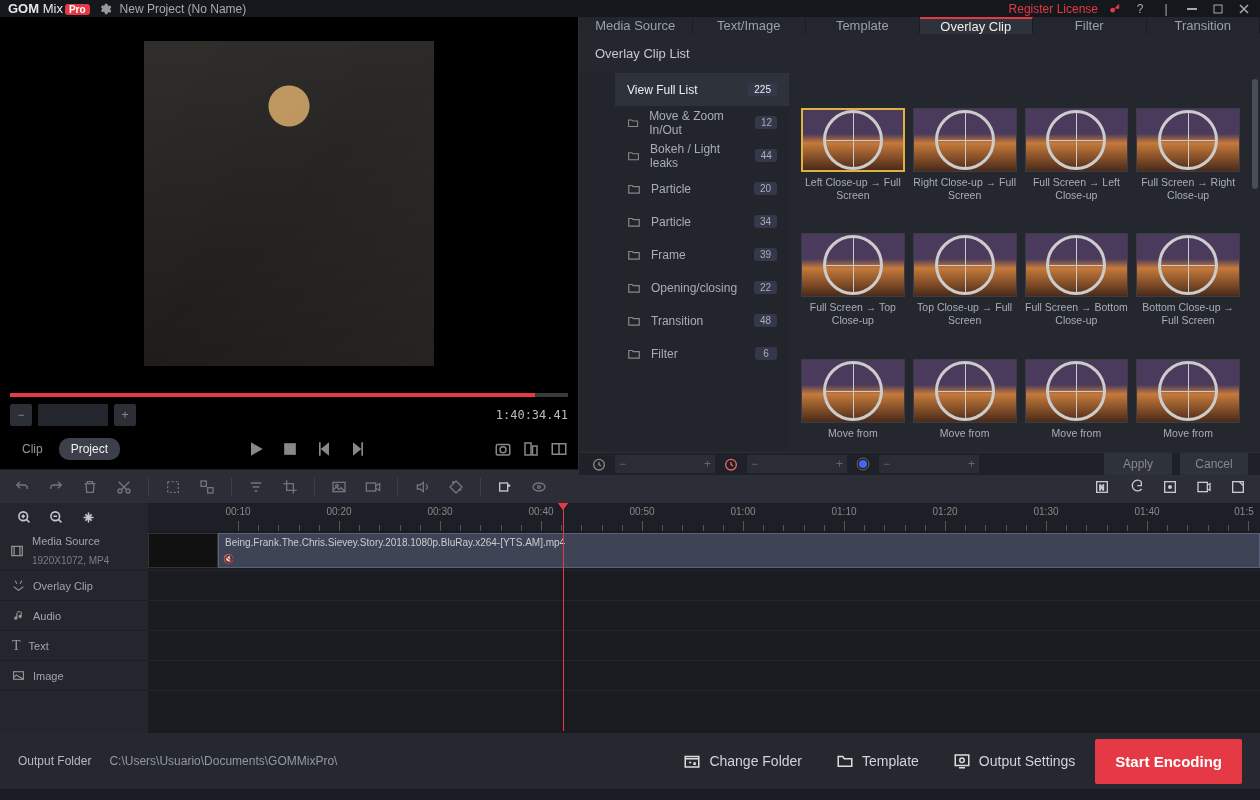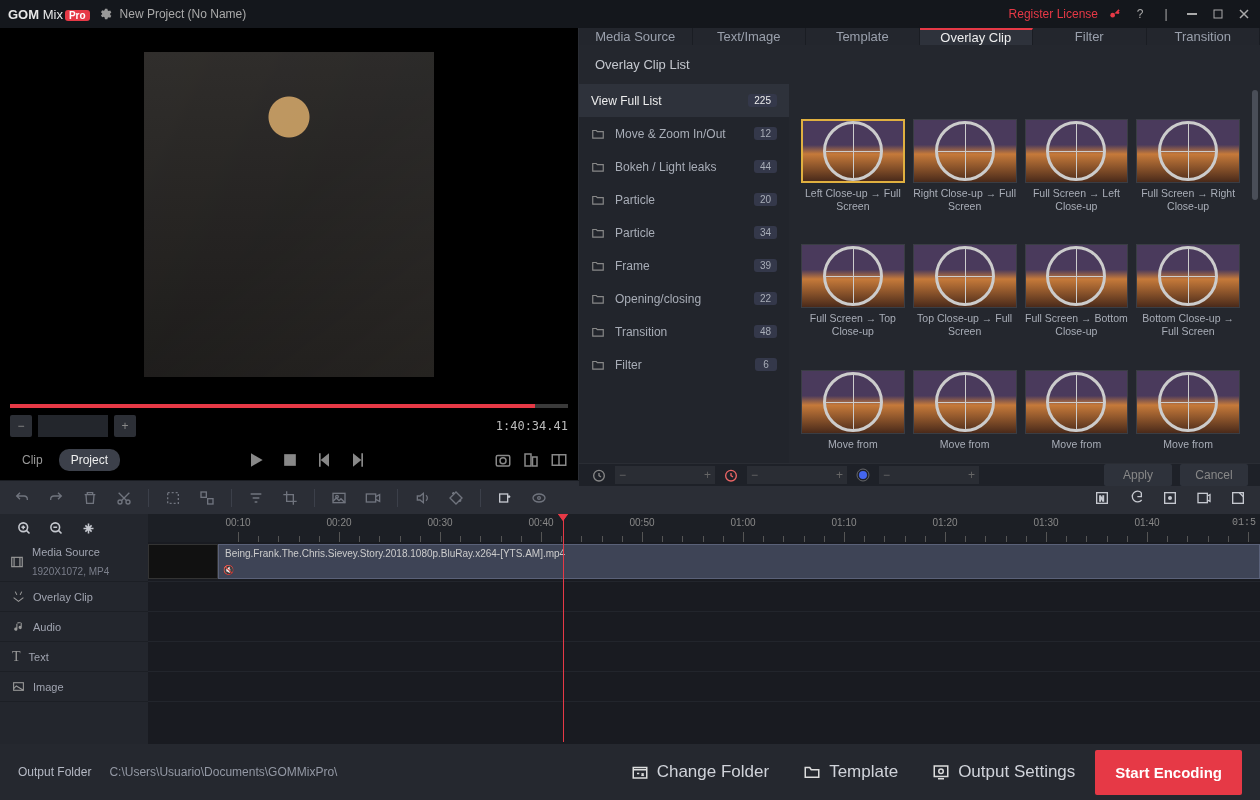--- a/index.html
+++ b/index.html
@@ -1,19 +1,19 @@
 <!DOCTYPE html>
 <html><head>
 <meta charset="utf-8">
 <style>
 * { margin:0; padding:0; box-sizing:border-box; font-family:"Segoe UI",sans-serif; }
 body { width:1260px; height:800px; background:#1a1d23; color:#c5c8cf; overflow:hidden; font-size:12px; }
 
 
-.titlebar { height:28px; background:#14171c; display:flex; align-items:center; padding:0 8px; }
+.titlebar { height:17px; background:#14171c; display:flex; align-items:center; padding:0 8px; }
 .logo { font-weight:bold; font-size:13px; color:#e8e8e8; }
 .logo .mix { font-weight:normal; }
 .logo .pro { background:#e63946; color:#fff; border-radius:3px; padding:0 4px; font-size:10px; margin-left:2px; }
 .gear { margin-left:8px; display:flex; align-items:center; }
 .project-name { margin-left:8px; color:#aaa; }
 .titlebar-right { margin-left:auto; display:flex; align-items:center; gap:10px; }
 .reg-license { color:#e63946; }
 .winbtn { width:16px; height:16px; display:flex; align-items:center; justify-content:center; color:#aaa; }
 
 
@@ -38,21 +38,21 @@
 .tbtn svg { fill:#888; }
 .right-icons { display:flex; gap:10px; }
 
 
 .right-panel { flex:1; background:#1e2128; display:flex; flex-direction:column; border-left:1px solid #2a2d34; }
 .tabs { height:44px; background:#23262d; display:flex; }
 .tab { flex:1; display:flex; align-items:center; justify-content:center; color:#9aa0ac; font-size:13px; border-right:1px solid #1a1d23; }
 .tab.active { background:#2e323b; color:#eee; border-top:2px solid #e63946; }
 .panel-body { flex:1; display:flex; }
 .panel-title { padding:12px 16px; color:#c5c8cf; font-size:13px; background:#24272e; }
-.cat-list { width:210px; background:#22252c; display:flex; flex-direction:column; }
+.cat-list { width:210px; background:#22252c; display:flex; flex-direction:column;padding-left:36px; }
 .cat-row { height:33px; display:flex; align-items:center; padding:0 12px; gap:10px; color:#a8adb7; }
 .cat-row.sel { background:#2e323b; color:#eee; }
 .cat-count { margin-left:auto; background:#34384a; padding:1px 6px; border-radius:3px; font-size:10px; min-width:22px; text-align:center; }
 .grid-wrap { flex:1; overflow:hidden; background:#24272e; position:relative; }
 .grid { display:grid; grid-template-columns:repeat(4,1fr); gap:8px; padding:12px 20px 12px 12px; }
 .card { display:flex; flex-direction:column; align-items:center; gap:4px;margin-top:23px; }
 .thumb { width:100%; height:64px; background:linear-gradient(#4a3a5c 40%,#c67a3a 55%,#4a2a1a); position:relative; border:1px solid #3a3d44; }
 .thumb.sel { border:2px solid #e0b040; }
 .wheel { position:absolute; width:60px; height:60px; border:3px solid #ccc; border-radius:50%; left:50%; top:50%; transform:translate(-50%,-50%); }
 .wheel::before,.wheel::after { content:""; position:absolute; background:#ccc; }
@@ -93,21 +93,21 @@
 .lane.big { height:40px; }
 .clip-block { position:absolute; top:2px; bottom:2px; background:#3e4456; border:1px solid #5a6178; }
 .clip-label { font-size:10px; color:#ccc; padding:3px 6px; white-space:nowrap; overflow:hidden; }
 .audio-ind { position:absolute; left:4px; bottom:3px; color:#e66; font-size:9px; }
 
 
 .bottombar { height:56px; background:#25282f; display:flex; align-items:center; padding:0 18px; gap:18px; }
 .out-label { color:#b5b9c4; }
 .out-path { color:#9398a4; }
 .bottom-right { margin-left:auto; display:flex; align-items:center; gap:6px; }
-.bot-btn { padding:8px 14px; display:flex; align-items:center; gap:8px; color:#d0d3da; font-size:17px; }
+.bot-btn { padding:8px 14px; display:flex; align-items:center; gap:8px; color:#d0d3da; font-size:14px; }
 .encode-btn { background:#e63946; color:#fff; font-weight:600; border-radius:2px; padding:14px 20px; font-size:15px; }
 
 svg { display:block; }
 </style>
 </head>
 <body>
 
 <div class="titlebar">
   <span class="logo">
     <span>GOM</span> <span class="mix">Mix</span><span class="pro">Pro</span>
@@ -597,21 +597,21 @@
           <div class="tick" style="left: 938.4px;"></div>
           <div class="tick" style="left: 958.6px;"></div>
           <div class="tick" style="left: 978.8px;"></div>
           <div class="tick major" style="left: 999px;"></div>
           <div class="tick-label" style="left: 999px;">01:40</div>
           <div class="tick" style="left: 1019.2px;"></div>
           <div class="tick" style="left: 1039.4px;"></div>
           <div class="tick" style="left: 1059.6px;"></div>
           <div class="tick" style="left: 1079.8px;"></div>
           <div class="tick major" style="left: 1100px;"></div>
-          <div class="tick-label" style="left: 1096px; font-family: Liberation Mono, monospace;">01:5</div>
+          <div class="tick-label" style="left: 1096px;">01:5</div>
         </div>
       <div class="playhead" style="left:415px"></div>
     </div>
   </div>
   <div class="tracks">
     <div class="track-heads">
       <div class="track-head big">
         <span class="th-icon">
             <svg width="14" height="14" viewBox="0 0 24 24" fill="none" stroke="#999" stroke-width="2">
               <rect x="3" y="4" width="18" height="16"></rect>

